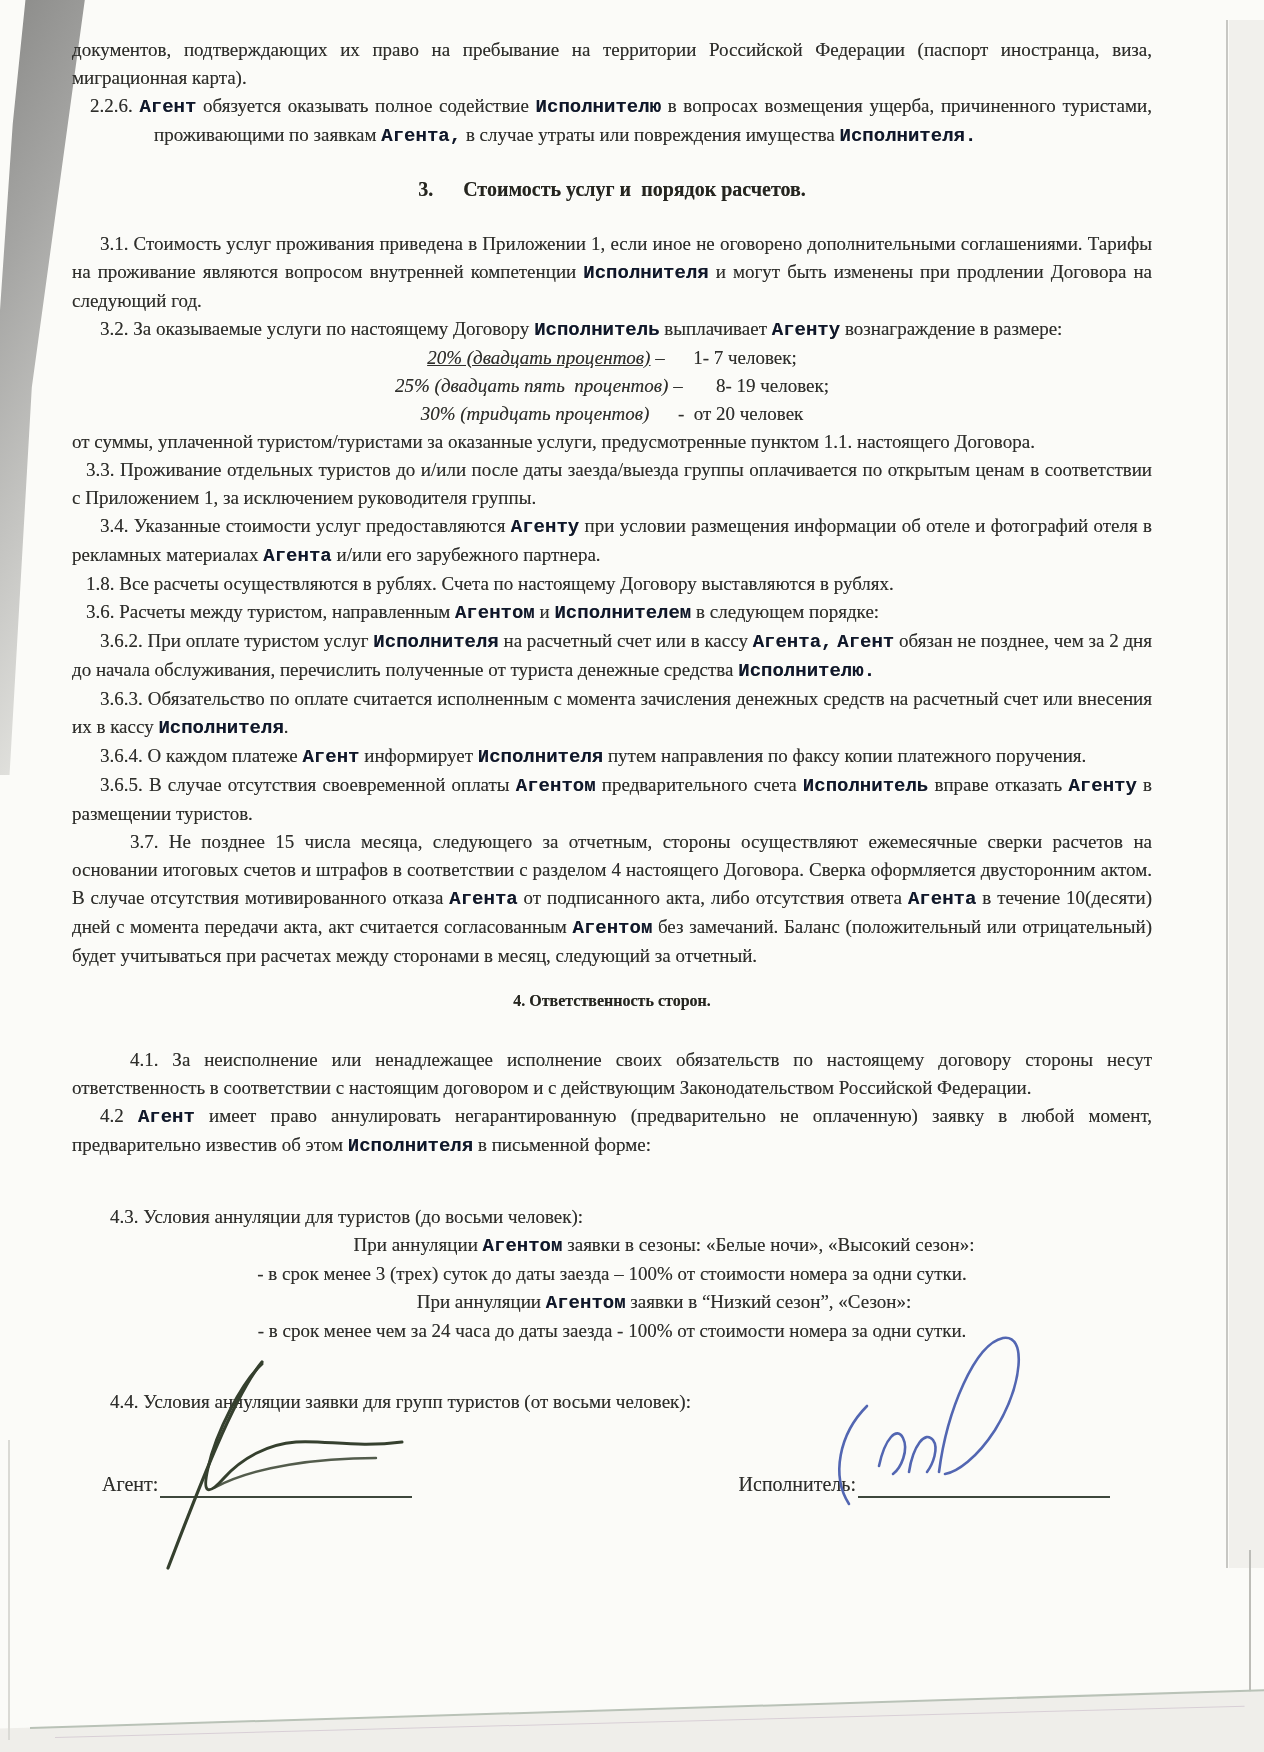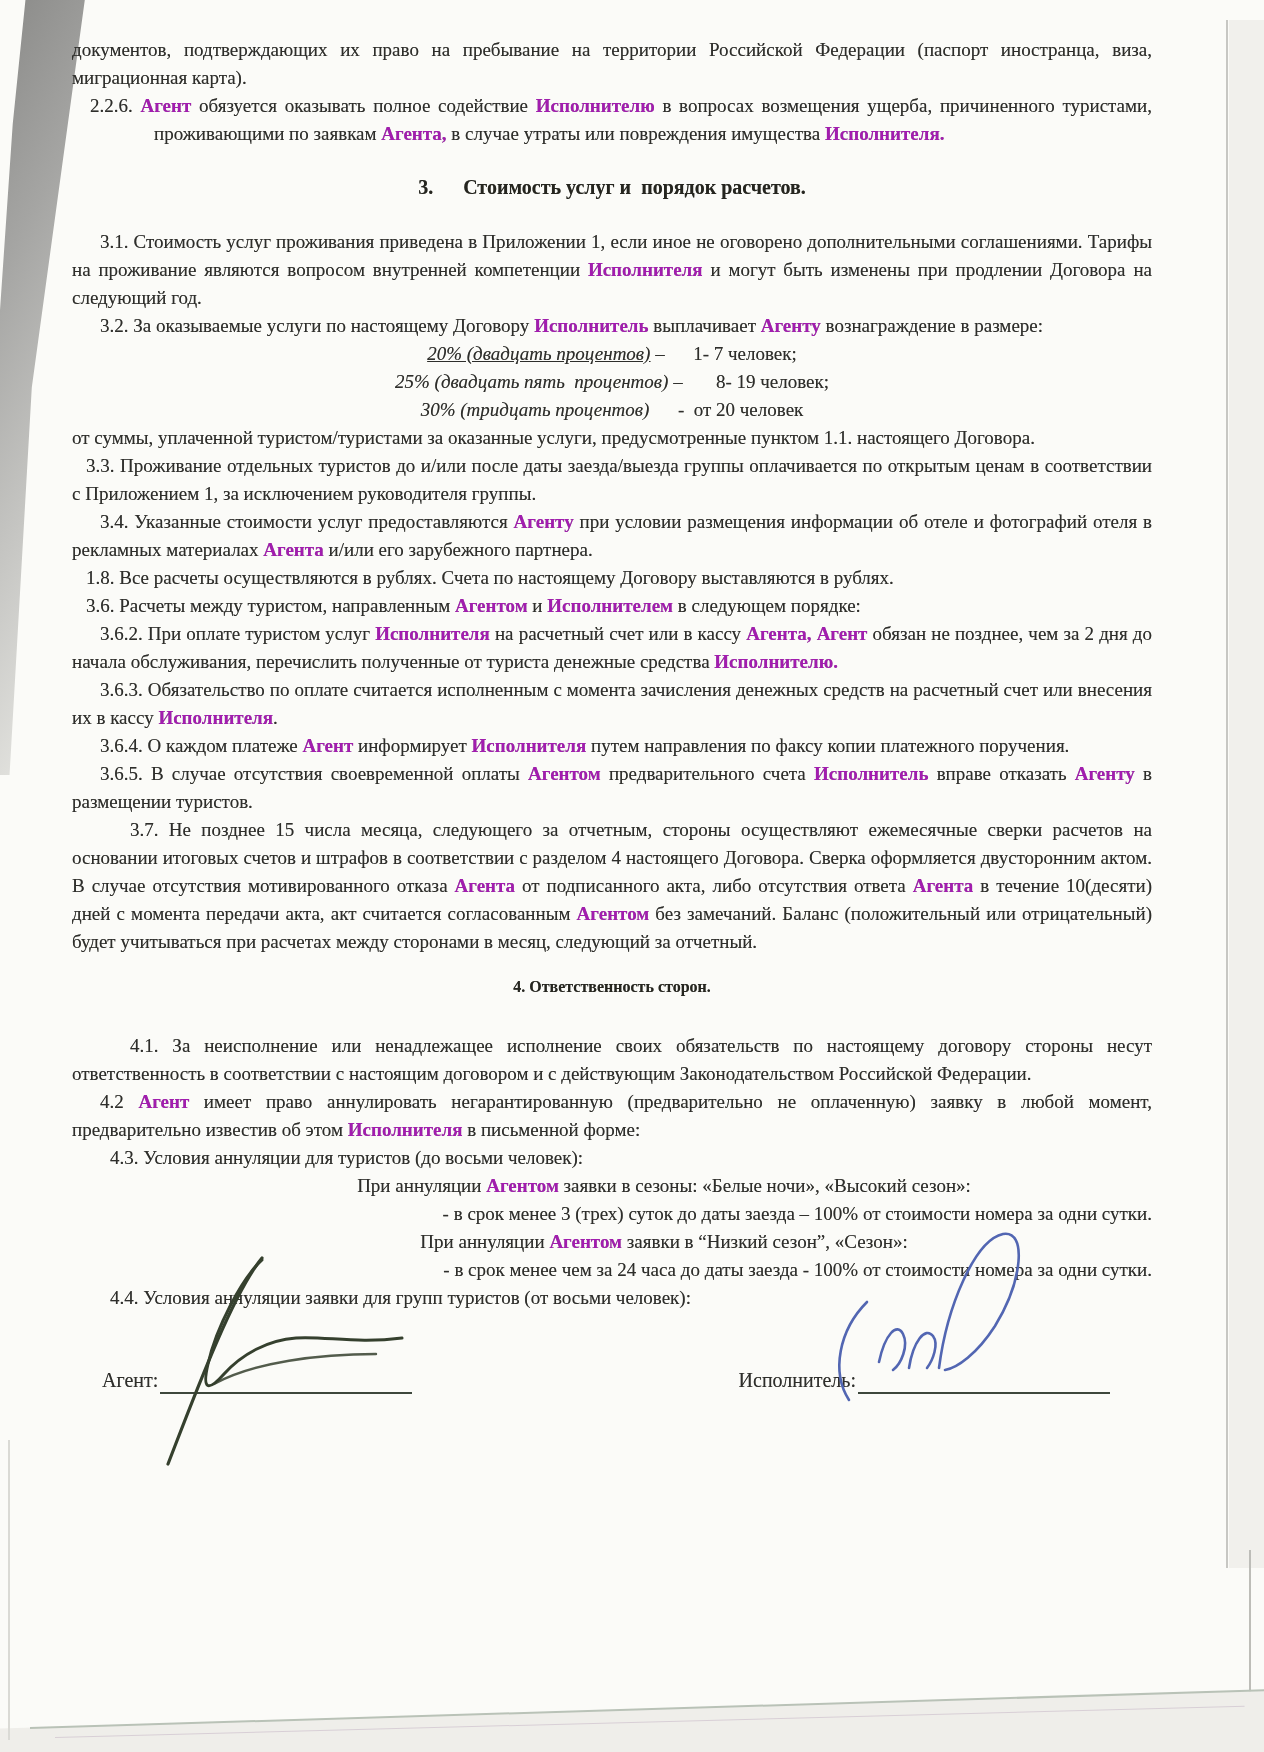--- a/index.html
+++ b/index.html
@@ -27,30 +27,30 @@
     transform:rotate(-1.5deg);transform-origin:left center;z-index:2;}
   .edge-left-line{left:8px;top:1440px;width:2px;height:300px;background:#dadad5;z-index:1;}
 
   
   .doc{
     position:absolute;left:72px;top:36px;width:1080px;z-index:3;
     color:#2e2e2b;font-size:19px;line-height:28px;
     text-shadow:0 0 .4px rgba(70,70,66,.55);
   }
   .para{margin:0;text-align:justify;}
-  .para .b{font-weight:bold;color:#a21caf;}
+  .para .b{font-weight:bold;color:#0f172a;font-family:Liberation Mono, monospace;}
   .para .i{font-style:italic;}
   .para .u{text-decoration:underline;}
   .para.body{text-indent:0;}
   .para.item{text-indent:28px;}
   .para.item-sm{text-indent:14px;}
   .para.item-lg{text-indent:58px;}
-  .para.list{text-indent:38px;text-align:left;}
+  .para.list{text-indent:38px;text-align:left;margin-top:43px;}
   .para.sub{text-indent:104px;text-align:center;}
-  .para.plain{text-indent:0;text-align:right;}
+  .para.plain{text-indent:0;text-align:center;}
   .para.tariff{text-indent:0;text-align:center;white-space:pre-wrap;}
   .para.hang226{padding-left:82px;text-indent:-64px;}
   .para.heading{
     text-align:center;font-weight:bold;font-size:20px;color:#25251f;
     white-space:pre-wrap;margin:25px 0 27px;text-indent:0;
   }
   .para.heading2{
     text-align:center;font-weight:bold;font-size:16px;color:#25251f;
     white-space:pre-wrap;margin:17px 0 31px;text-indent:0;
   }

